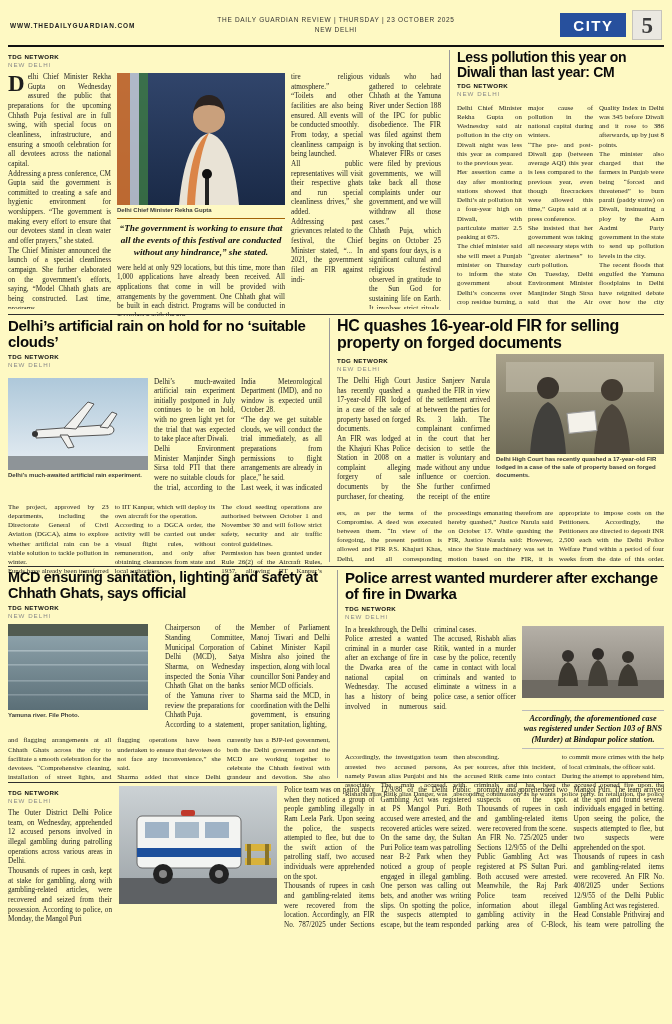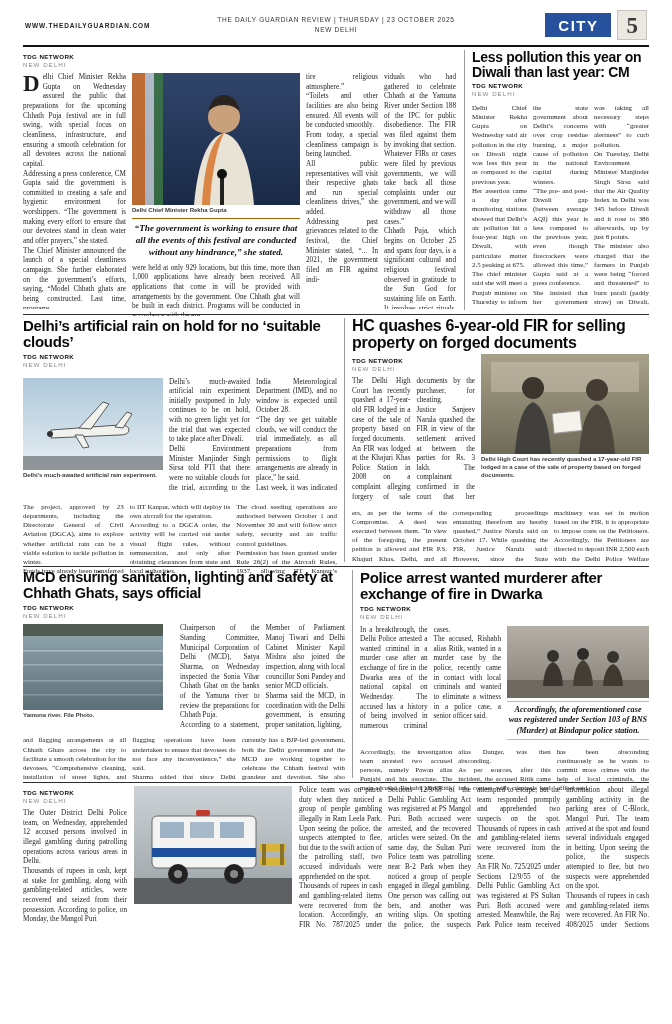--- a/index.html
+++ b/index.html
@@ -1,17 +1,17 @@
 <!DOCTYPE html>
 <html><head>
 <meta charset="utf-8">
 <style>
   * { margin:0; padding:0; box-sizing:border-box; }
   html,body { width:672px; height:1024px; background:#d9d7d1; }
-  .page { width:672px; height:1024px; background:#ffffff; padding:8px 23px 4px; overflow:hidden;
+  .page { width:672px; height:1024px; background:#fef9c3; padding:8px 8px 4px; overflow:hidden;
           font-family:"Liberation Serif","DejaVu Serif",serif; color:#161616; }
 
   
   .mast { display:flex; justify-content:space-between; align-items:center; padding:2px 2px 5px;
           border-bottom:2px solid #111; }
   .mast-left { font:600 6.5px "Liberation Sans",sans-serif; letter-spacing:.9px; color:#222; width:170px; }
   .mast-center { text-align:center; font:6.5px/1.6 "Liberation Sans",sans-serif; letter-spacing:.7px; color:#333; }
   .mast-right { display:flex; align-items:center; gap:6px; width:170px; justify-content:flex-end; }
   .city-box { background:#27509d; color:#fff; font:800 15px/1 "Liberation Sans",sans-serif;
               letter-spacing:1.5px; padding:5px 13px 4px; }
@@ -84,21 +84,21 @@
   .mcd-b2 { column-count:3; column-gap:6px; height:52px; margin-top:3px; font-size:6.8px; }
 
   .art-dwarka { flex:1; padding-left:7px; }
   .art-dwarka h2 { font-size:15px; line-height:1.08; margin-bottom:1px; }
   .dw-row { display:flex; gap:6px; }
   .dw-b1 { flex:1; column-count:2; column-gap:6px; height:118px; }
   .dw-stack { width:142px; flex:0 0 auto; }
   .photo-dwarka { height:72px; }
   .sidequote { font:italic 700 8.2px/1.3 "Liberation Serif",serif; text-align:center;
                color:#101010; border-top:1px solid #bbb; border-bottom:1px solid #bbb;
-               padding:3px 1px; margin-top:3px; }
+               padding:3px 1px; margin-top:12px; }
   .dw-b2 { column-count:3; column-gap:6px; height:48px; margin-top:3px; font-size:6.8px; }
 
   
   .sect4 { display:block; border-bottom:none; height:198px; }
   .art-gambling h2 { font-size:19.5px; line-height:1.04; text-align:left; margin:2px 0 3px; }
   .gmb-row { display:flex; gap:7px; }
   .gmb-left { width:104px; flex:0 0 auto; }
   .gmb-left .bodytext { height:128px; }
   .gmb-photo-stack { width:158px; flex:0 0 auto; }
   .photo-van { height:118px; }
@@ -223,21 +223,21 @@
       </div>
       <div class="bodytext rain-b2">The project, approved by 23 departments, including the Directorate General of Civil Aviation (DGCA), aims to explore whether artificial rain can be a viable solution to tackle pollution in winter.
 Funds have already been transferred to IIT Kanpur, which will deploy its own aircraft for the operation.
 According to a DGCA order, the activity will be carried out under visual flight rules, without remuneration, and only after obtaining clearances from state and local authorities.
 The cloud seeding operations are authorised between October 1 and November 30 and will follow strict safety, security and air traffic control guidelines.
 Permission has been granted under Rule 26(2) of the Aircraft Rules, 1937, allowing IIT Kanpur’s Department of Aerospace Engineering to conduct the activity using a Cessna 206-H aircraft (VT-IIT).
 The Indian Institute of Tropical Meteorology (IITM), Pune, and the India Meteorological Department (IMD) are part of the project.</div>
     </article>
 
     <article class="art-court">
-      <h2 class="headline">HC quashes 6-year-old FIR for selling property on forged documents</h2>
+      <h2 class="headline">HC quashes 16-year-old FIR for selling property on forged documents</h2>
       <div class="court-row">
         <div class="court-left">
           <div class="byline">
             <span>TDG NETWORK</span>
             <span class="loc">NEW DELHI</span>
           </div>
           <div class="bodytext court-b1">The Delhi High Court has recently quashed a 17-year-old FIR lodged in a case of the sale of property based on forged documents.
 An FIR was lodged at the Khajuri Khas Police Station in 2008 on a complaint alleging forgery of sale documents by the purchaser, for cheating.
 Justice Sanjeev Narula quashed the FIR in view of the settlement arrived at between the parties for Rs. 3 lakh. The complainant confirmed in the court that her decision to settle the matter is voluntary and made without any undue influence or coercion. She further confirmed the receipt of the entire settlement amount from the Petition-</div>
         </div>

